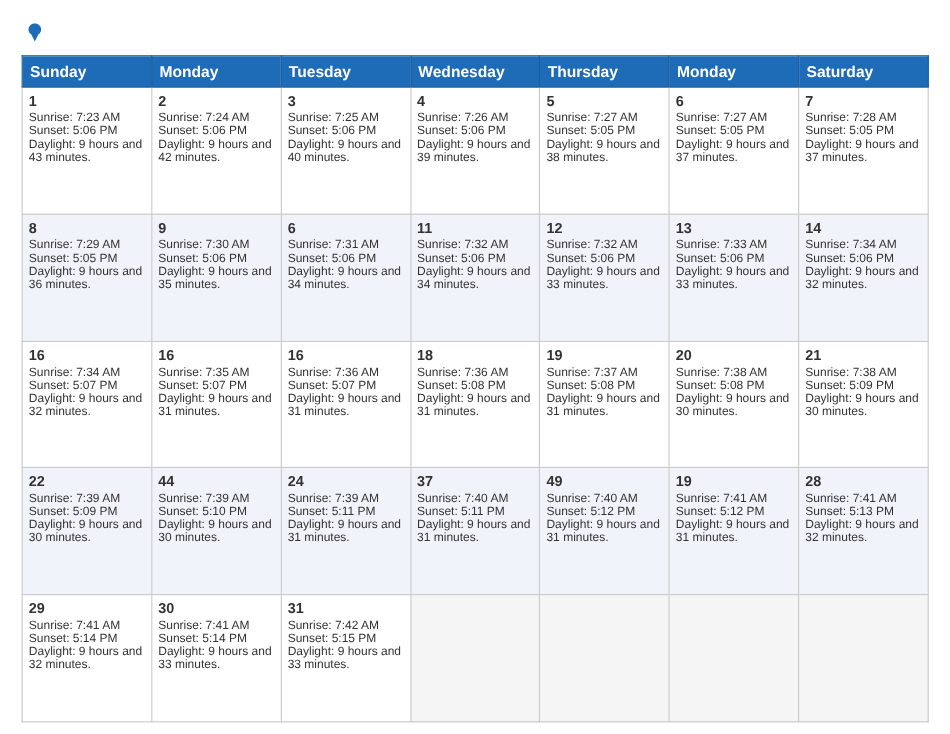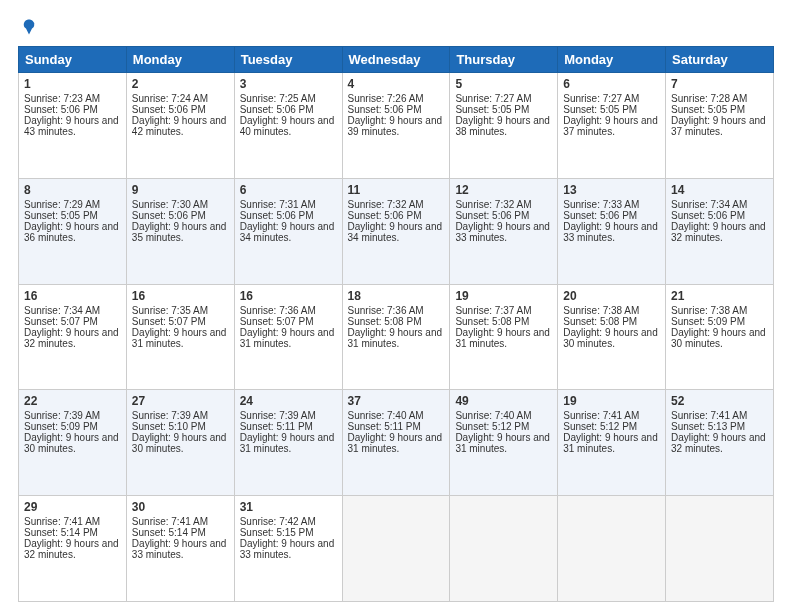--- a/index.html
+++ b/index.html
@@ -154,26 +154,26 @@
           <td><span class="day-num">16</span><span>Sunrise: 7:34 AM<br>Sunset: 5:07 PM<br>Daylight: 9 hours and 32 minutes.</span></td>
           <td><span class="day-num">16</span><span>Sunrise: 7:35 AM<br>Sunset: 5:07 PM<br>Daylight: 9 hours and 31 minutes.</span></td>
           <td><span class="day-num">16</span><span>Sunrise: 7:36 AM<br>Sunset: 5:07 PM<br>Daylight: 9 hours and 31 minutes.</span></td>
           <td><span class="day-num">18</span><span>Sunrise: 7:36 AM<br>Sunset: 5:08 PM<br>Daylight: 9 hours and 31 minutes.</span></td>
           <td><span class="day-num">19</span><span>Sunrise: 7:37 AM<br>Sunset: 5:08 PM<br>Daylight: 9 hours and 31 minutes.</span></td>
           <td><span class="day-num">20</span><span>Sunrise: 7:38 AM<br>Sunset: 5:08 PM<br>Daylight: 9 hours and 30 minutes.</span></td>
           <td><span class="day-num">21</span><span>Sunrise: 7:38 AM<br>Sunset: 5:09 PM<br>Daylight: 9 hours and 30 minutes.</span></td>
         </tr>
         <tr>
           <td><span class="day-num">22</span><span>Sunrise: 7:39 AM<br>Sunset: 5:09 PM<br>Daylight: 9 hours and 30 minutes.</span></td>
-          <td><span class="day-num">27</span><span>Sunrise: 7:39 AM<br>Sunset: 5:10 PM<br>Daylight: 9 hours and 30 minutes.</span></td>
+          <td><span class="day-num">44</span><span>Sunrise: 7:39 AM<br>Sunset: 5:10 PM<br>Daylight: 9 hours and 30 minutes.</span></td>
           <td><span class="day-num">24</span><span>Sunrise: 7:39 AM<br>Sunset: 5:11 PM<br>Daylight: 9 hours and 31 minutes.</span></td>
           <td><span class="day-num">37</span><span>Sunrise: 7:40 AM<br>Sunset: 5:11 PM<br>Daylight: 9 hours and 31 minutes.</span></td>
           <td><span class="day-num">49</span><span>Sunrise: 7:40 AM<br>Sunset: 5:12 PM<br>Daylight: 9 hours and 31 minutes.</span></td>
           <td><span class="day-num">19</span><span>Sunrise: 7:41 AM<br>Sunset: 5:12 PM<br>Daylight: 9 hours and 31 minutes.</span></td>
-          <td><span class="day-num">52</span><span>Sunrise: 7:41 AM<br>Sunset: 5:13 PM<br>Daylight: 9 hours and 32 minutes.</span></td>
+          <td><span class="day-num">28</span><span>Sunrise: 7:41 AM<br>Sunset: 5:13 PM<br>Daylight: 9 hours and 32 minutes.</span></td>
         </tr>
         <tr>
           <td><span class="day-num">29</span><span>Sunrise: 7:41 AM<br>Sunset: 5:14 PM<br>Daylight: 9 hours and 32 minutes.</span></td>
           <td><span class="day-num">30</span><span>Sunrise: 7:41 AM<br>Sunset: 5:14 PM<br>Daylight: 9 hours and 33 minutes.</span></td>
           <td><span class="day-num">31</span><span>Sunrise: 7:42 AM<br>Sunset: 5:15 PM<br>Daylight: 9 hours and 33 minutes.</span></td>
           <td class="empty-cell"></td>
           <td class="empty-cell"></td>
           <td class="empty-cell"></td>
           <td class="empty-cell"></td>
         </tr>

